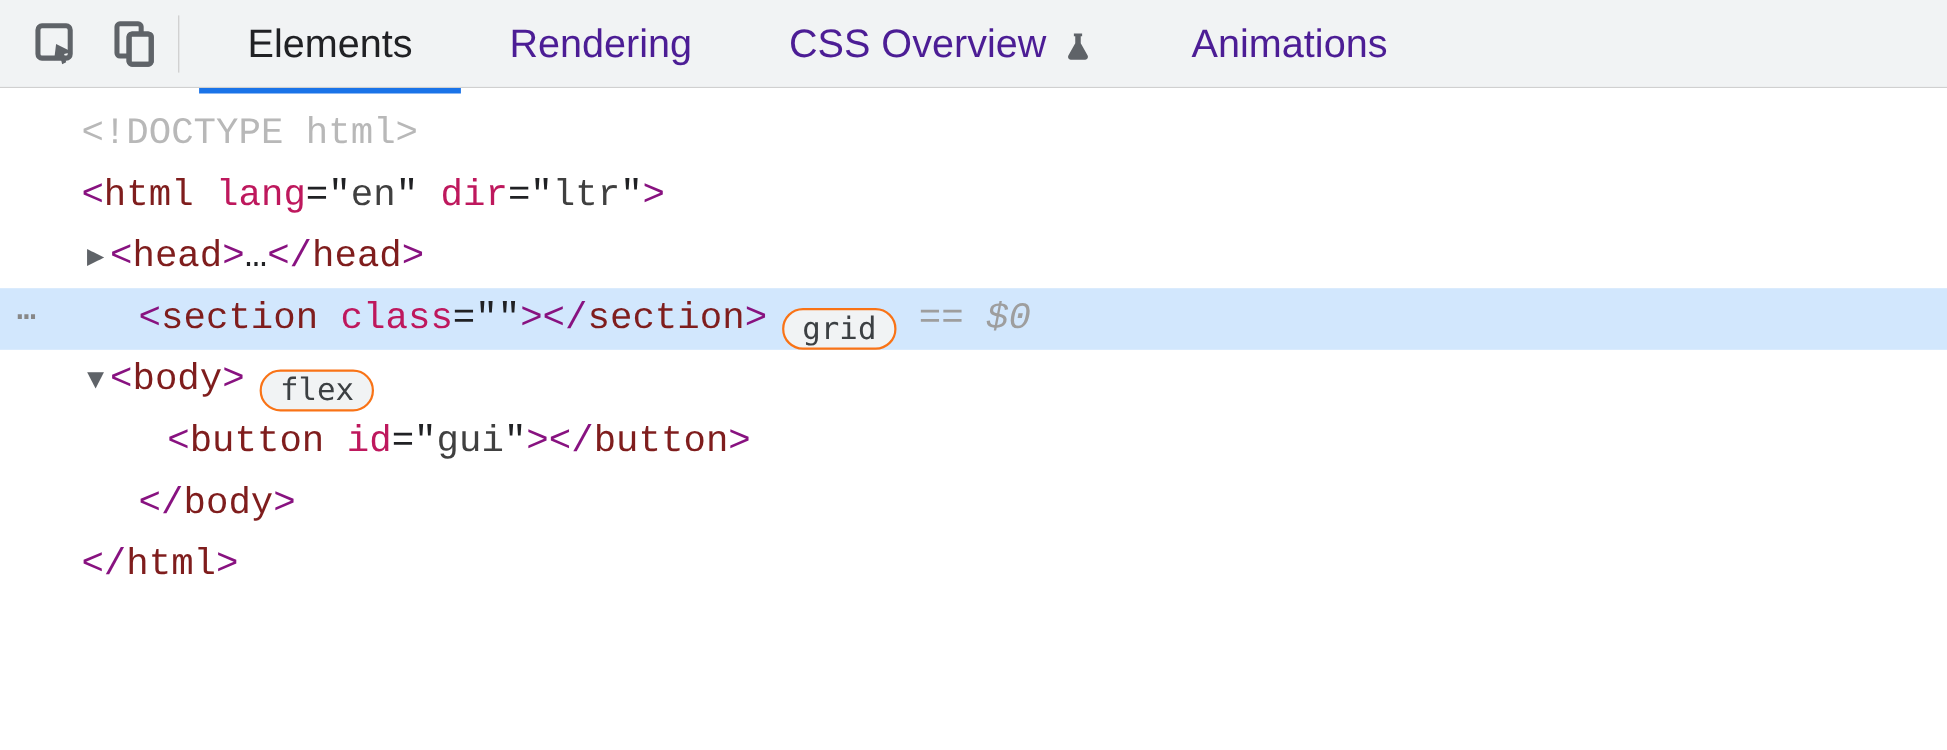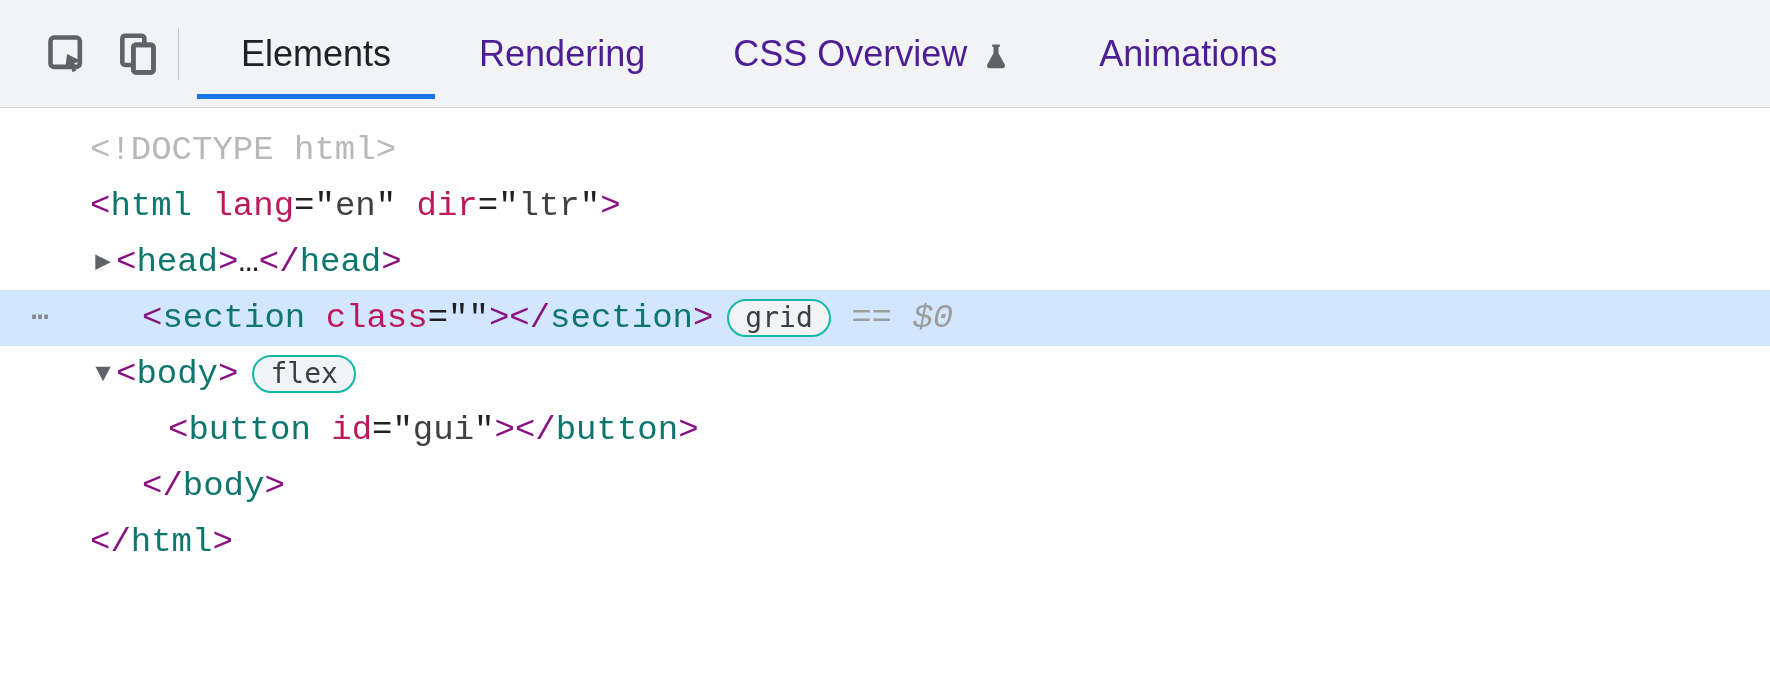--- a/index.html
+++ b/index.html
@@ -9,24 +9,24 @@
     height: 682px;
     font-family: -apple-system, "Helvetica Neue", Arial, sans-serif;
     background: #ffffff;
     overflow: hidden;
   }
 
   
   .tabbar {
     display: flex;
     align-items: center;
-    height: 108px;
+    height: 80px;
     background: #f1f3f4;
     border-bottom: 1px solid #d0d0d0;
-    padding-left: 32px;
+    padding-left: 16px;
   }
   .tb-btn {
     display: inline-flex;
     align-items: center;
     justify-content: center;
     width: 70px;
     height: 88px;
     color: #5f6368;
   }
   .tb-btn svg { width: 44px; height: 44px; stroke: #5f6368; fill: none; stroke-width: 2.5; }
@@ -64,23 +64,23 @@
 
   
   .domtree {
     font-family: Menlo, Consolas, "Courier New", monospace;
     font-size: 34px;
     line-height: 56px;
     padding: 14px 0 0 0;
   }
   .row {
     display: flex;
-    align-items: center;
+    align-items: flex-end;
     min-height: 56px;
-    padding-left: 16px;
+    padding-left: 0;
     white-space: pre;
   }
   .row.selected { background: #d2e7fd; }
   .gutter {
     width: 48px;
     display: inline-flex;
     justify-content: center;
     align-items: center;
     color: #888;
     font-size: 30px;
@@ -98,36 +98,36 @@
     justify-content: center;
     color: #5f6368;
     font-size: 26px;
     line-height: 56px;
   }
   .notoggle { display:inline-block; width:26px; }
 
   
   .dim   { color: #b8b8b8; }
   .punct { color: #881280; }  
-  .tagname { color: #0f766e; }
+  .tagname { color: #7f1d1d; }
   .attrname { color: #be185d; }
   .eq { color: #202124; }
   .attrval { color: #404040; }
   .quote { color: #202124; }
   .text  { color: #202124; }
   .controlvar { color: #9e9e9e; font-style: italic; }
   .eqeq { color: #9e9e9e; }
 
   .badge {
     display: inline-flex;
     align-items: center;
     height: 38px;
     padding: 0 16px;
     margin-left: 14px;
-    border: 2px solid #14b8a6;
+    border: 2px solid #f97316;
     border-radius: 19px;
     background: #f1f3f4;
     color: #3c4043;
     font-family: Menlo, Consolas, monospace;
     font-size: 28px;
   }
 
 </style>
 </head>
 <body>

